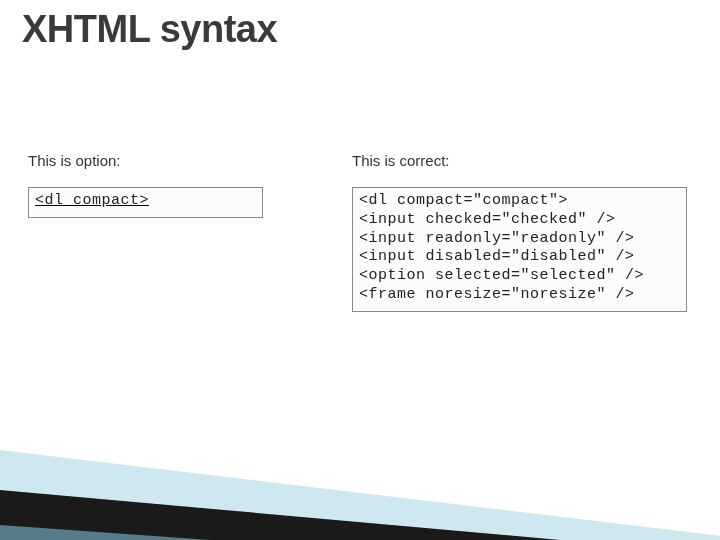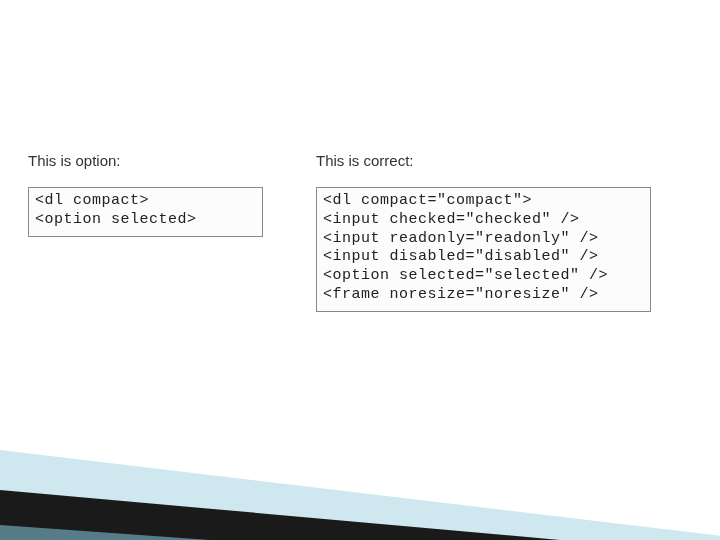--- a/index.html
+++ b/index.html
@@ -30,37 +30,38 @@
   .column {
     position: absolute;
   }
   .col-left {
     top: 152px;
     left: 28px;
     width: 270px;
   }
   .col-right {
     top: 152px;
-    left: 316px;
+    left: 352px;
     width: 340px;
   }
   .col-label {
     font-family: Verdana, Geneva, sans-serif;
     font-size: 15px;
     color: #333;
     margin-bottom: 18px;
   }
   .code-box {
     border: 1px solid #888;
     background: #fcfcfc;
     padding: 4px 6px 6px 6px;
     box-sizing: border-box;
   }
   .code-box-left {
     width: 235px;
+    text-decoration: underline;
   }
   .code-box-right {
     width: 335px;
   }
   .code-line {
     font-family: "Courier New", Courier, monospace;
     font-size: 15px;
     line-height: 1.25;
     color: #222;
     white-space: pre;
@@ -78,26 +79,26 @@
   .swoosh svg {
     width: 100%;
     height: 100%;
   }
 </style>
 </head>
 <body>
 
 <div class="slide">
 
+  <div class="title">XHTML syntax</div>
 
   <div class="column col-left">
     <div class="col-label">This is option:</div>
     <div class="code-box code-box-left">
       <div class="code-line">&lt;dl compact&gt;</div>
-      <div class="code-line">&lt;option selected&gt;</div>
     </div>
   </div>
 
   <div class="column col-right">
     <div class="col-label">This is correct:</div>
     <div class="code-box code-box-right">
       <div class="code-line">&lt;dl compact="compact"&gt;</div>
       <div class="code-line">&lt;input checked="checked" /&gt;</div>
       <div class="code-line">&lt;input readonly="readonly" /&gt;</div>
       <div class="code-line">&lt;input disabled="disabled" /&gt;</div>

